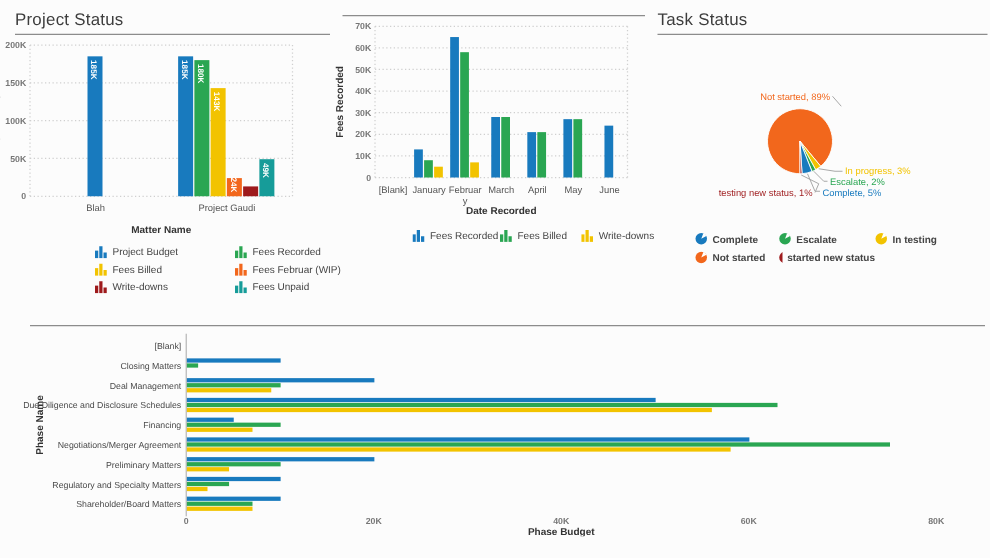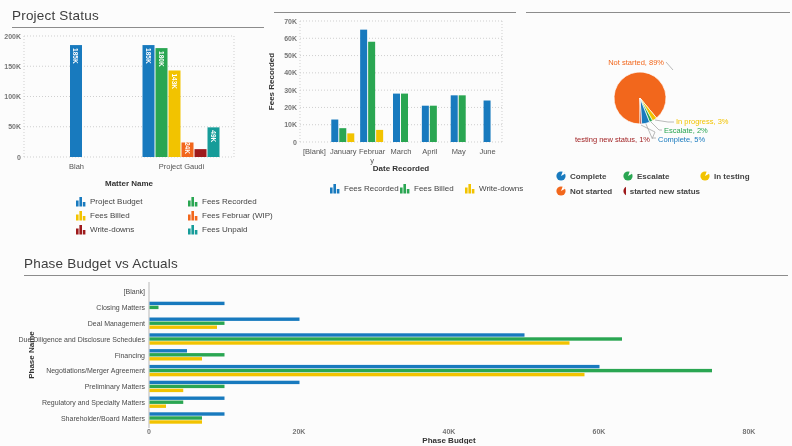--- a/index.html
+++ b/index.html
@@ -184,20 +184,21 @@
           <svg width="10" height="11">
     <rect x="0" y="4.5" width="2.6" height="6" fill="#f2c300"></rect>
     <rect x="3.4" y="1" width="2.6" height="9.5" fill="#f2c300"></rect>
     <rect x="6.8" y="6" width="2.6" height="4.5" fill="#f2c300"></rect>
           </svg>
           <span>Write-downs</span>
         </span>
       </div>
   </div>
   <div class="panel p3">
+    <h2 class="panel-title">Task Status</h2>
     <div class="rule"></div>
     <svg id="chart-task-status" class="chart off10" width="276" height="150">
         <path d="M124,85 L124,111 A26,26 0 1 1 140.57302373346593,105.03334431217053 Z" fill="#f2671c" stroke="#fff" stroke-width="0.7"></path>
         <path d="M124,85 L140.57302373346593,105.03334431217053 A26,26 0 0 1 136.5255955266446,107.78397368114047 Z" fill="#f2c300" stroke="#fff" stroke-width="0.7"></path>
         <path d="M124,85 L136.5255955266446,107.78397368114047 A26,26 0 0 1 133.5712383698016,109.17418863309456 Z" fill="#2aa652" stroke="#fff" stroke-width="0.7"></path>
         <path d="M124,85 L133.5712383698016,109.17418863309456 A26,26 0 0 1 125.6325535077621,110.94869493913507 Z" fill="#187abe" stroke="#fff" stroke-width="0.7"></path>
         <path d="M124,85 L125.6325535077621,110.94869493913507 A26,26 0 0 1 123.99999999999996,111 Z" fill="#9e1a1c" stroke="#fff" stroke-width="0.7"></path>
         <polyline points="150,49 157,57" fill="none" stroke="#a8a8a8" stroke-width="0.8"></polyline>
         <text x="148" y="52" text-anchor="end" class="pie-label" fill="#f2671c">Not started, 89%</text>
         <polyline points="139,107 152,109 158,109" fill="none" stroke="#a8a8a8" stroke-width="0.8"></polyline>
@@ -243,21 +244,20 @@
     <circle cx="5" cy="5" r="4.6" fill="#9e1a1c"></circle>
     <path d="M5,5 L6.7,0.6 A4.6,4.6 0 0 1 9.1,2.8 Z" fill="#fff"></path>
           </svg>
           <span>started new status</span>
         </span>
       </div>
   </div>
 </div>
 
 <div class="panel-bottom">
-  <h2 class="panel-title">Phase Budget vs Actuals</h2>
   <div class="rule"></div>
   <svg id="chart-phase-budget" class="chart off24" width="792" height="168">
       <line x1="149" x2="149" y1="6" y2="152" stroke="#b8b8b8" stroke-width="1"></line>
       <text x="149" y="158" text-anchor="middle" class="tick">0</text>
       <text x="299" y="158" text-anchor="middle" class="tick">20K</text>
       <text x="449" y="158" text-anchor="middle" class="tick">40K</text>
       <text x="599" y="158" text-anchor="middle" class="tick">60K</text>
       <text x="749" y="158" text-anchor="middle" class="tick">80K</text>
       <text x="34" y="79" text-anchor="middle" class="axis-title" transform="rotate(-90 34 79)">Phase Name</text>
       <text x="145" y="18.4" text-anchor="end" class="hcat">[Blank]</text>

